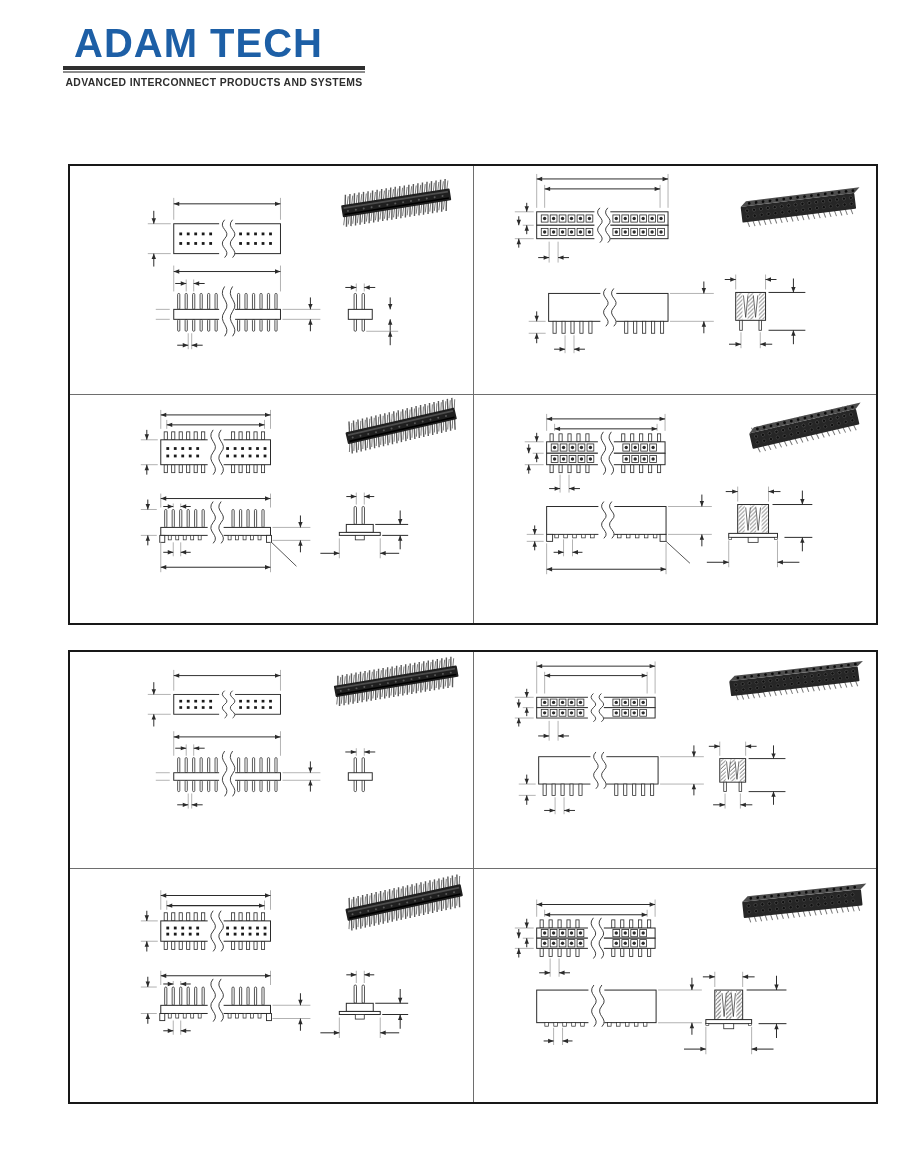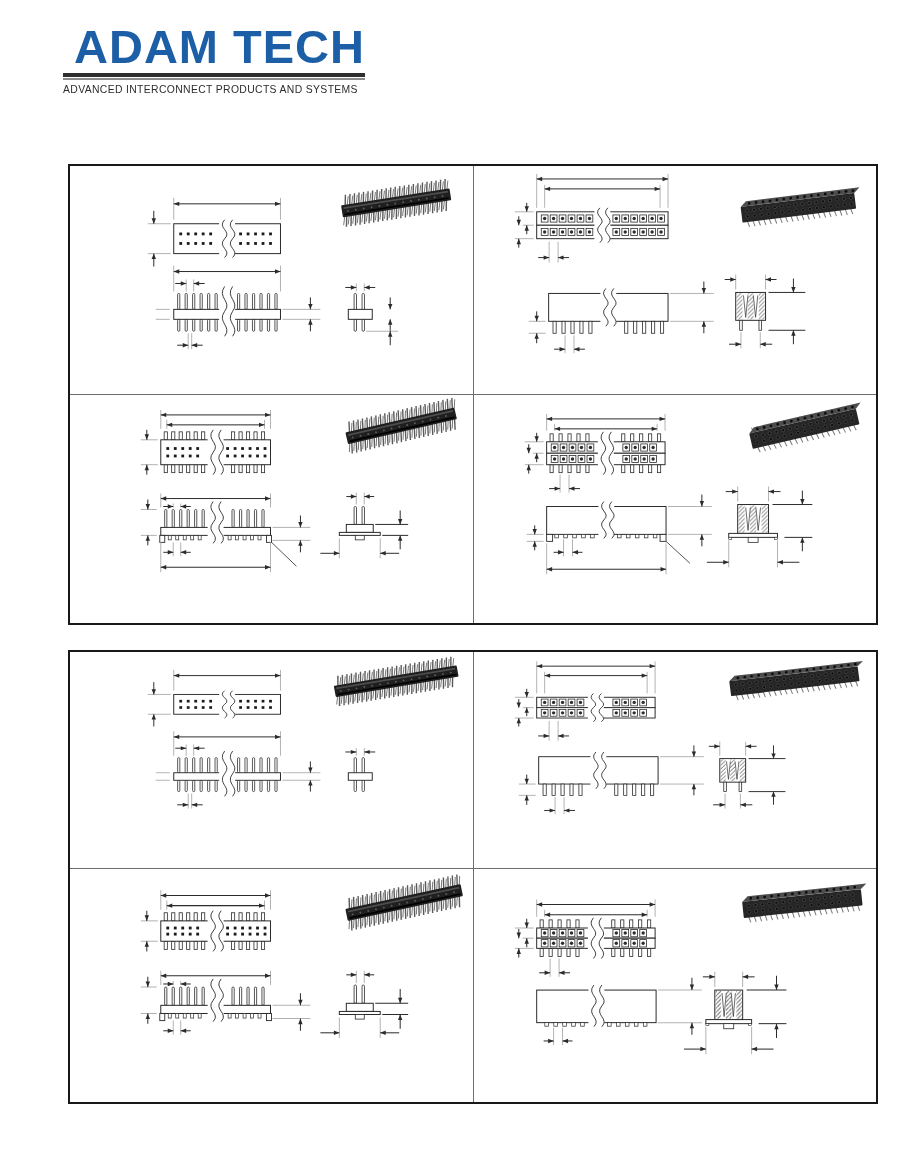--- a/index.html
+++ b/index.html
@@ -1,24 +1,24 @@
 <!DOCTYPE html>
 <html><head>
 <meta charset="utf-8">
 <style>
   html,body{margin:0;padding:0;background:#ffffff;}
   body{font-family:"Liberation Sans",sans-serif;}
   .page{position:relative;width:918px;height:1169px;background:#fff;overflow:hidden;}
 
   .logo{position:absolute;left:63px;top:22px;width:302px;}
-  .logo-title{font-size:47px;font-weight:bold;letter-spacing:1px;line-height:1.05;padding-left:11px;white-space:nowrap;}
+  .logo-title{font-size:40px;font-weight:bold;letter-spacing:1px;line-height:1.05;padding-left:11px;white-space:nowrap;}
   .logo-rule{margin-top:2px;}
   .logo-rule .bar1{height:3.5px;}
   .logo-rule .bar2{height:2px;margin-top:1.5px;}
-  .logo-tagline{margin-top:4px;font-size:10.4px;letter-spacing:0.35px;color:#2d2d2d;white-space:nowrap;font-weight:400;}
+  .logo-tagline{margin-top:4px;font-size:10.4px;letter-spacing:0.35px;color:#2d2d2d;white-space:nowrap;font-weight:700;text-align:center;}
 
   .panel{position:absolute;left:68px;width:810px;border:2px solid #181818;display:grid;grid-template-columns:404px 1fr;box-sizing:border-box;background:#fff;}
   .panel-1{top:164px;height:461px;grid-template-rows:229px 1fr;}
   .panel-2{top:650px;height:454px;grid-template-rows:217px 1fr;}
   .cell{position:relative;box-sizing:border-box;overflow:hidden;}
   .cell:nth-child(1){border-right:1px solid #6e6e6e;border-bottom:1px solid #6e6e6e;}
   .cell:nth-child(2){border-bottom:1px solid #6e6e6e;}
   .cell:nth-child(3){border-right:1px solid #6e6e6e;}
   .cell svg{display:block;width:100%;height:100%;}
   .defs-holder{position:absolute;width:0;height:0;}

